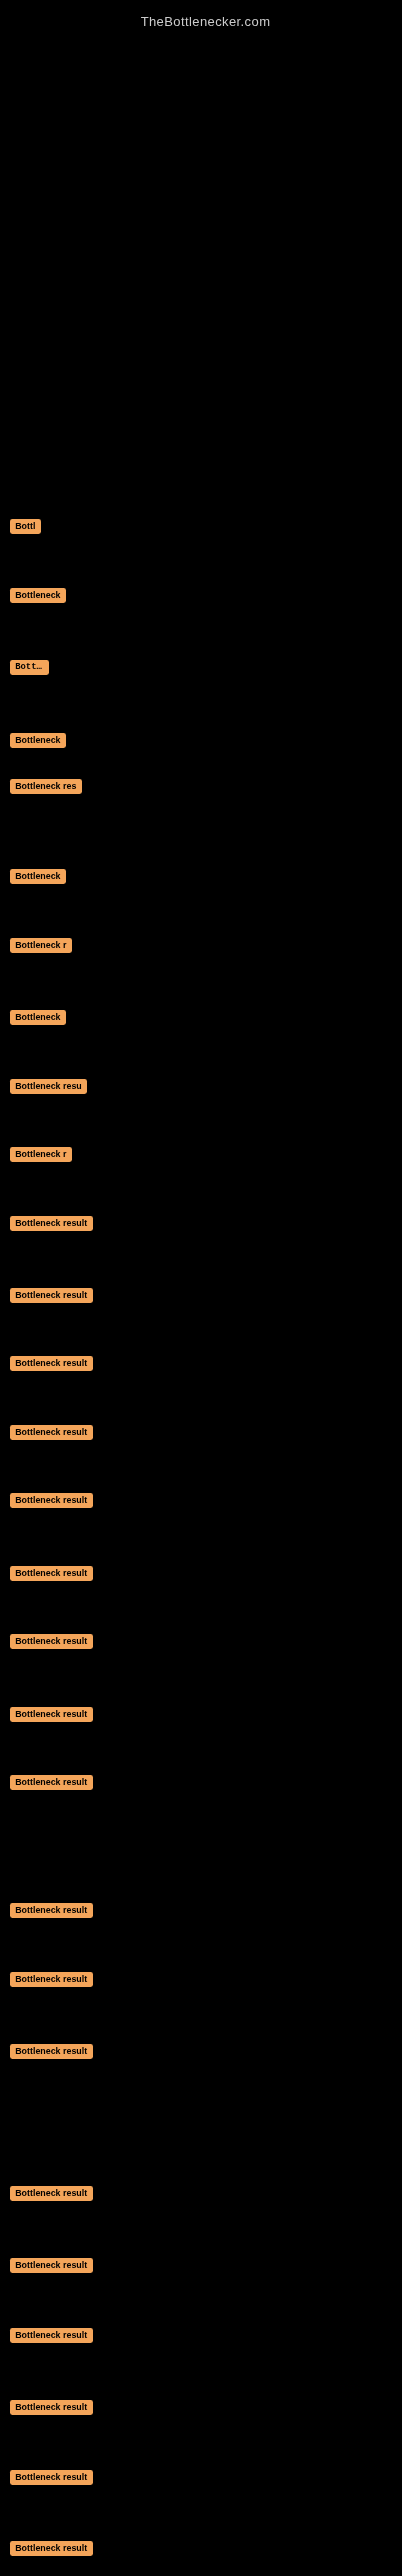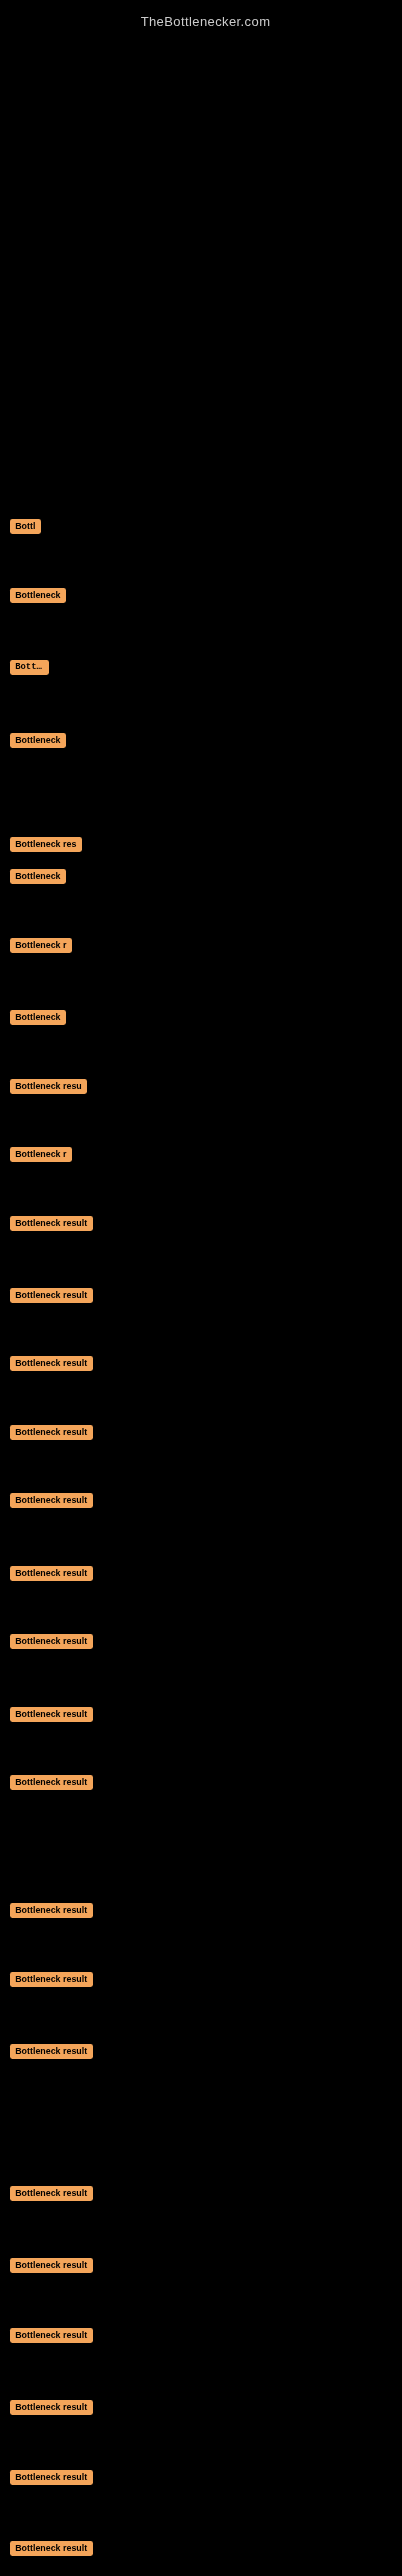--- a/index.html
+++ b/index.html
@@ -45,21 +45,21 @@
 </head>
 <body>
 
 <div class="site-title">TheBottlenecker.com</div>
 
 <div id="badges-container" style="position: absolute; top: 0px; left: 0px; width: 100%;">
     <div class="badge-row" style="top: 511px;"><span class="bottleneck-badge" style="max-width: 34px;">Bottl</span></div>
     <div class="badge-row" style="top: 580px;"><span class="bottleneck-badge" style="max-width: 58px;">Bottleneck</span></div>
     <div class="badge-row" style="top: 652px;"><span class="bottleneck-badge" style="max-width: 39px; font-family: Liberation Mono, monospace;">Bottle</span></div>
     <div class="badge-row" style="top: 725px;"><span class="bottleneck-badge" style="max-width: 58px;">Bottleneck</span></div>
-    <div class="badge-row" style="top: 829px;"><span class="bottleneck-badge" style="max-width: 77px;">Bottleneck res</span></div>
+    <div class="badge-row" style="top: 771px;"><span class="bottleneck-badge" style="max-width: 77px;">Bottleneck res</span></div>
     <div class="badge-row" style="top: 861px;"><span class="bottleneck-badge" style="max-width: 58px;">Bottleneck</span></div>
     <div class="badge-row" style="top: 930px;"><span class="bottleneck-badge" style="max-width: 64px;">Bottleneck r</span></div>
     <div class="badge-row" style="top: 1002px;"><span class="bottleneck-badge" style="max-width: 58px;">Bottleneck</span></div>
     <div class="badge-row" style="top: 1071px;"><span class="bottleneck-badge" style="max-width: 84px; text-align: right;">Bottleneck resu</span></div>
     <div class="badge-row" style="top: 1139px;"><span class="bottleneck-badge" style="max-width: 64px;">Bottleneck r</span></div>
     <div class="badge-row" style="top: 1208px;"><span class="bottleneck-badge" style="max-width: 89px;">Bottleneck result</span></div>
     <div class="badge-row" style="top: 1280px;"><span class="bottleneck-badge" style="max-width: 89px;">Bottleneck result</span></div>
     <div class="badge-row" style="top: 1348px;"><span class="bottleneck-badge" style="max-width: 89px;">Bottleneck result</span></div>
     <div class="badge-row" style="top: 1417px;"><span class="bottleneck-badge" style="max-width: 89px;">Bottleneck result</span></div>
     <div class="badge-row" style="top: 1485px;"><span class="bottleneck-badge" style="max-width: 89px;">Bottleneck result</span></div>

